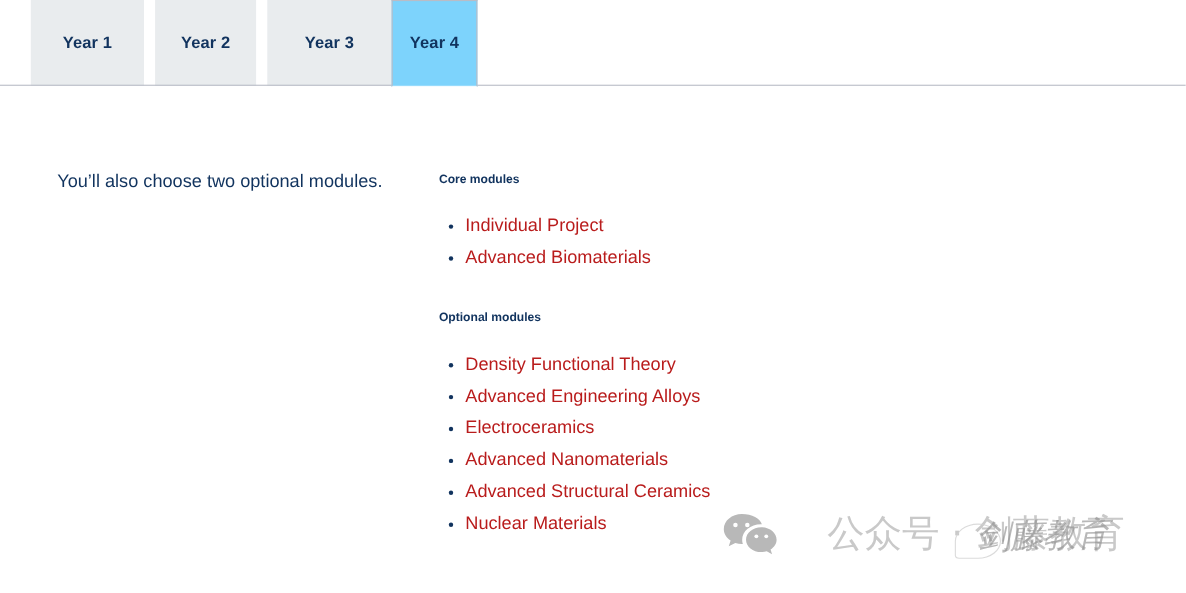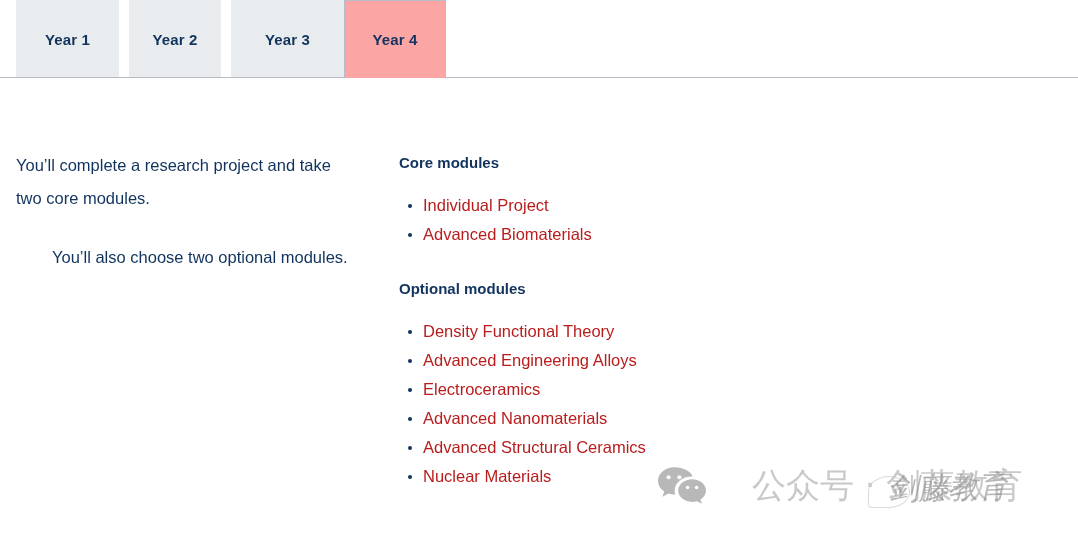--- a/index.html
+++ b/index.html
@@ -25,20 +25,21 @@
     width: 1078px;
     height: 79px;
   }
   .tabs-row {
     position: absolute;
     left: 0;
     top: 0;
     height: 78px;
     display: flex;
     align-items: stretch;
+    padding-left: 12px;
   }
   .tab-spacer {
     width: 16px;
     flex: 0 0 16px;
   }
   .tab {
     box-sizing: border-box;
     height: 78px;
     display: flex;
     align-items: center;
@@ -50,22 +51,22 @@
     background: #e9ecee;
     cursor: pointer;
     user-select: none;
   }
   .tab.t1 { width: 103px; }
   .tab.t2 { width: 92px; }
   .tab.t3 { width: 113px; }
   .tab-gap { width: 10px; flex: 0 0 10px; background: #ffffff; }
 
   .tab.active {
-    width: 102px;
-    background: #fca5a5;
+    width: 78px;
+    background: #7dd3fc;
     border-left: 1px solid #b9bcc6;
     border-top: 1px solid #b9bcc6;
     border-right: 1px solid #b9bcc6;
     border-bottom: 1px solid #ffffff;
     position: relative;
     z-index: 3;
     height: 79px;
   }
 
   
@@ -103,21 +104,21 @@
   .col-left p:last-child { margin-bottom: 0; margin-left: 36px; }
 
   .col-right {
     position: absolute;
     left: 399px;
     top: 74px;
     width: 420px;
   }
   .mod-heading {
     margin: 0;
-    font-size: 15px;
+    font-size: 11px;
     font-weight: bold;
     line-height: 20px;
     color: #11335e;
   }
   .mod-list {
     list-style: none;
     margin: 18px 0 0 0;
     padding: 0;
   }
   .mod-list li {
@@ -215,21 +216,20 @@
 
     <div class="tab active">
       <span>Year 4</span>
     </div>
   </div>
 </div>
 
 <div class="content">
 
   <div class="col-left">
-    <p>You’ll complete a research project and take two core modules.</p>
     <p>You’ll also choose two optional modules.</p>
   </div>
 
   <div class="col-right">
 
     <h3 class="mod-heading">Core modules</h3>
     <ul class="mod-list">
       <li>Individual Project</li>
       <li>Advanced Biomaterials</li>
     </ul>

